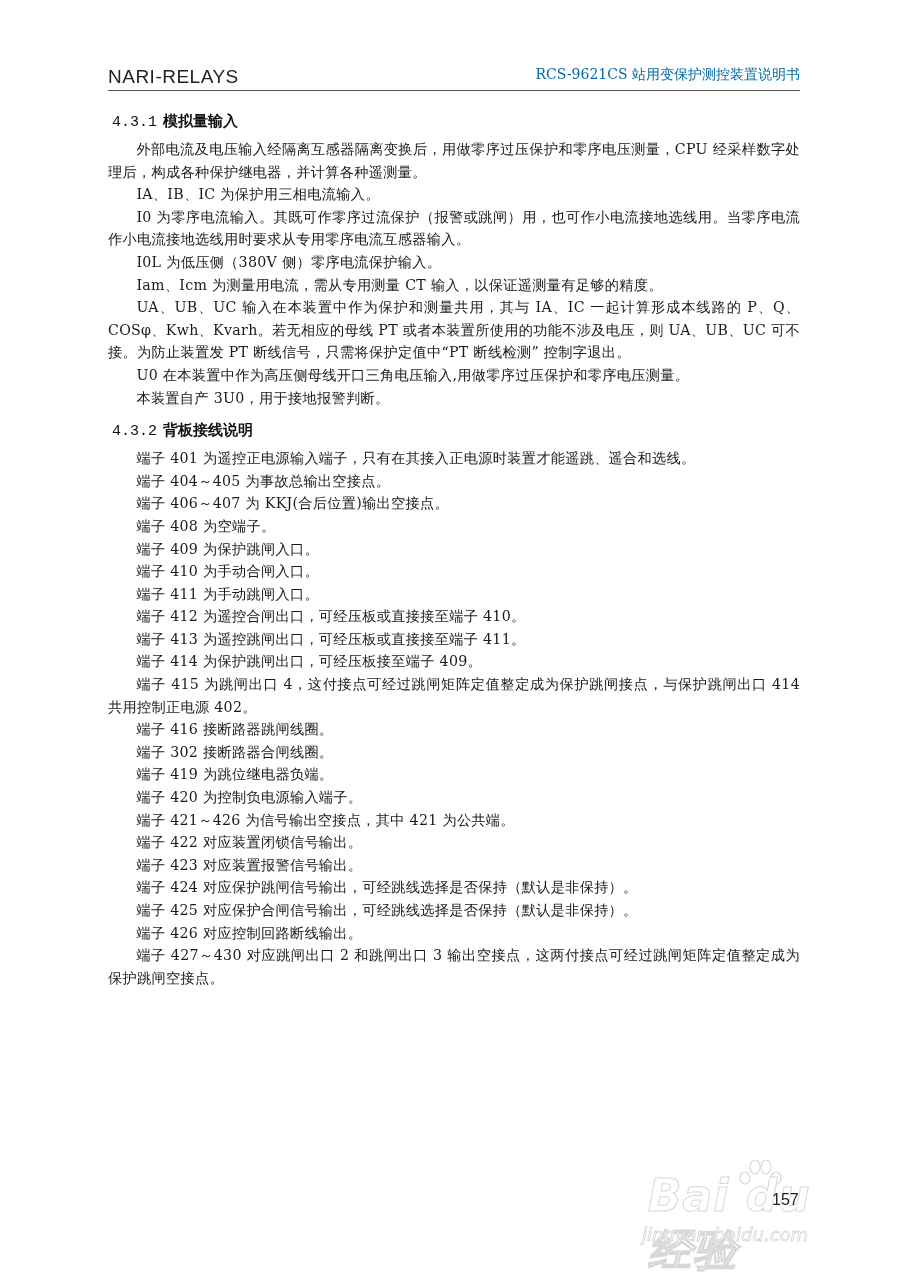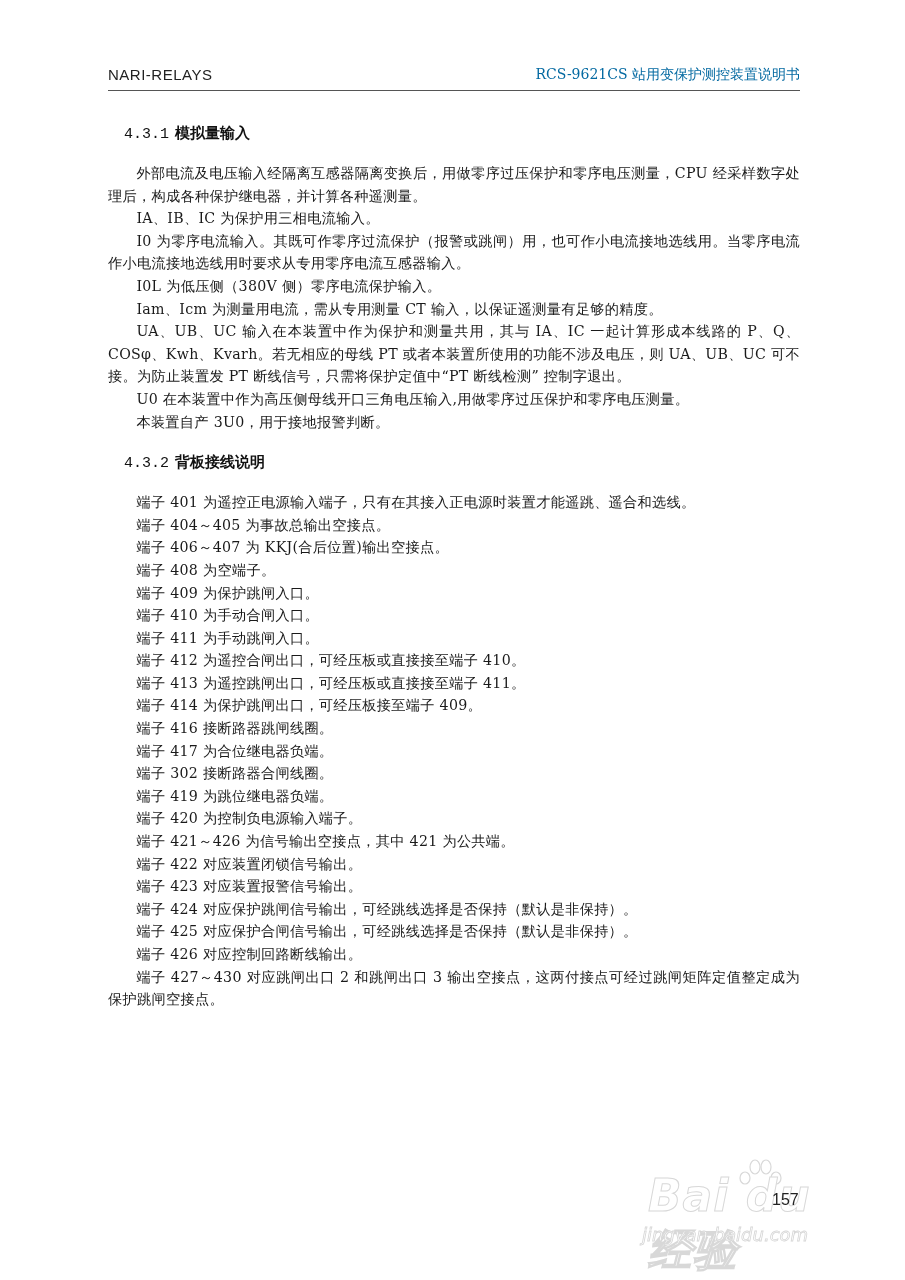--- a/index.html
+++ b/index.html
@@ -1,25 +1,25 @@
 <!DOCTYPE html>
 <html><head>
 <meta charset="utf-8">
 <style>
   html, body { margin: 0; padding: 0; background: #ffffff; }
   body { width: 905px; height: 1280px; position: relative; overflow: hidden;
          font-family: "DejaVu Serif", "Liberation Serif", serif; color: #1a1a1a; }
   .header { position: absolute; left: 108px; top: 66px; width: 692px; height: 24px;
             border-bottom: 1.5px solid #555; }
   .header-left { position: absolute; left: 0; top: 0; font-family: "Liberation Sans", "DejaVu Sans", sans-serif;
-                 font-size: 15px; letter-spacing: 0.5px; color: #222; }
+                 font-size: 19px; letter-spacing: 0.5px; color: #222; }
   .header-right { position: absolute; right: 0; top: 0; font-size: 14px; color: #0369a1; }
   .content { position: absolute; left: 108px; top: 104px; width: 692px; }
   .h { font-family: "DejaVu Sans", "Liberation Sans", sans-serif; font-weight: bold; font-size: 15px;
-       margin: 16px; height: 26px; line-height: 26px; color: #111; }
+       margin: 4px; height: 26px; line-height: 26px; color: #111; }
   .h .num { font-family: "Liberation Mono", "DejaVu Sans Mono", monospace; font-weight: normal; margin-right: 6px; }
   .p { font-size: 14.2px; line-height: 22.6px; margin: 0; text-indent: 2em; text-align: justify; letter-spacing: 0.3px; }
   .sec2 { margin-top: 8px; }
   .watermark { position: absolute; left: 640px; top: 1160px; width: 230px; height: 90px; font-style: italic; }
   .wm-text { position: absolute; left: 8px; top: 10px; font-family: "DejaVu Sans", sans-serif; font-weight: bold;
              font-size: 44px; color: #ffffff; -webkit-text-stroke: 1px #d8d8d8; letter-spacing: 1px; }
   .wm-url { position: absolute; left: 2px; top: 64px; font-family: "DejaVu Sans", sans-serif; font-size: 18px;
             color: #ffffff; -webkit-text-stroke: 0.8px #d6d6d6; }
   .wm-paw { position: absolute; left: 95px; top: -2px; width: 50px; height: 30px; }
   .page-num { position: absolute; left: 772px; top: 1191px; font-family: "Liberation Sans", sans-serif;
@@ -51,22 +51,22 @@
     <p class="p">端子 401 为遥控正电源输入端子，只有在其接入正电源时装置才能遥跳、遥合和选线。</p>
     <p class="p">端子 404～405 为事故总输出空接点。</p>
     <p class="p">端子 406～407 为 KKJ(合后位置)输出空接点。</p>
     <p class="p">端子 408 为空端子。</p>
     <p class="p">端子 409 为保护跳闸入口。</p>
     <p class="p">端子 410 为手动合闸入口。</p>
     <p class="p">端子 411 为手动跳闸入口。</p>
     <p class="p">端子 412 为遥控合闸出口，可经压板或直接接至端子 410。</p>
     <p class="p">端子 413 为遥控跳闸出口，可经压板或直接接至端子 411。</p>
     <p class="p">端子 414 为保护跳闸出口，可经压板接至端子 409。</p>
+    <p class="p">端子 415 为跳闸出口 4，这付接点可经过跳闸矩阵定值整定成为保护跳闸接点，与保护跳闸出口 414 共用控制正电源 402。</p>
     <p class="p">端子 416 接断路器跳闸线圈。</p>
-    <p class="p">端子 417 为合位继电器负端。</p>
     <p class="p">端子 302 接断路器合闸线圈。</p>
     <p class="p">端子 419 为跳位继电器负端。</p>
     <p class="p">端子 420 为控制负电源输入端子。</p>
     <p class="p">端子 421～426 为信号输出空接点，其中 421 为公共端。</p>
     <p class="p">端子 422 对应装置闭锁信号输出。</p>
     <p class="p">端子 423 对应装置报警信号输出。</p>
     <p class="p">端子 424 对应保护跳闸信号输出，可经跳线选择是否保持（默认是非保持）。</p>
     <p class="p">端子 425 对应保护合闸信号输出，可经跳线选择是否保持（默认是非保持）。</p>
     <p class="p">端子 426 对应控制回路断线输出。</p>
     <p class="p">端子 427～430 对应跳闸出口 2 和跳闸出口 3 输出空接点，这两付接点可经过跳闸矩阵定值整定成为保护跳闸空接点。</p>

